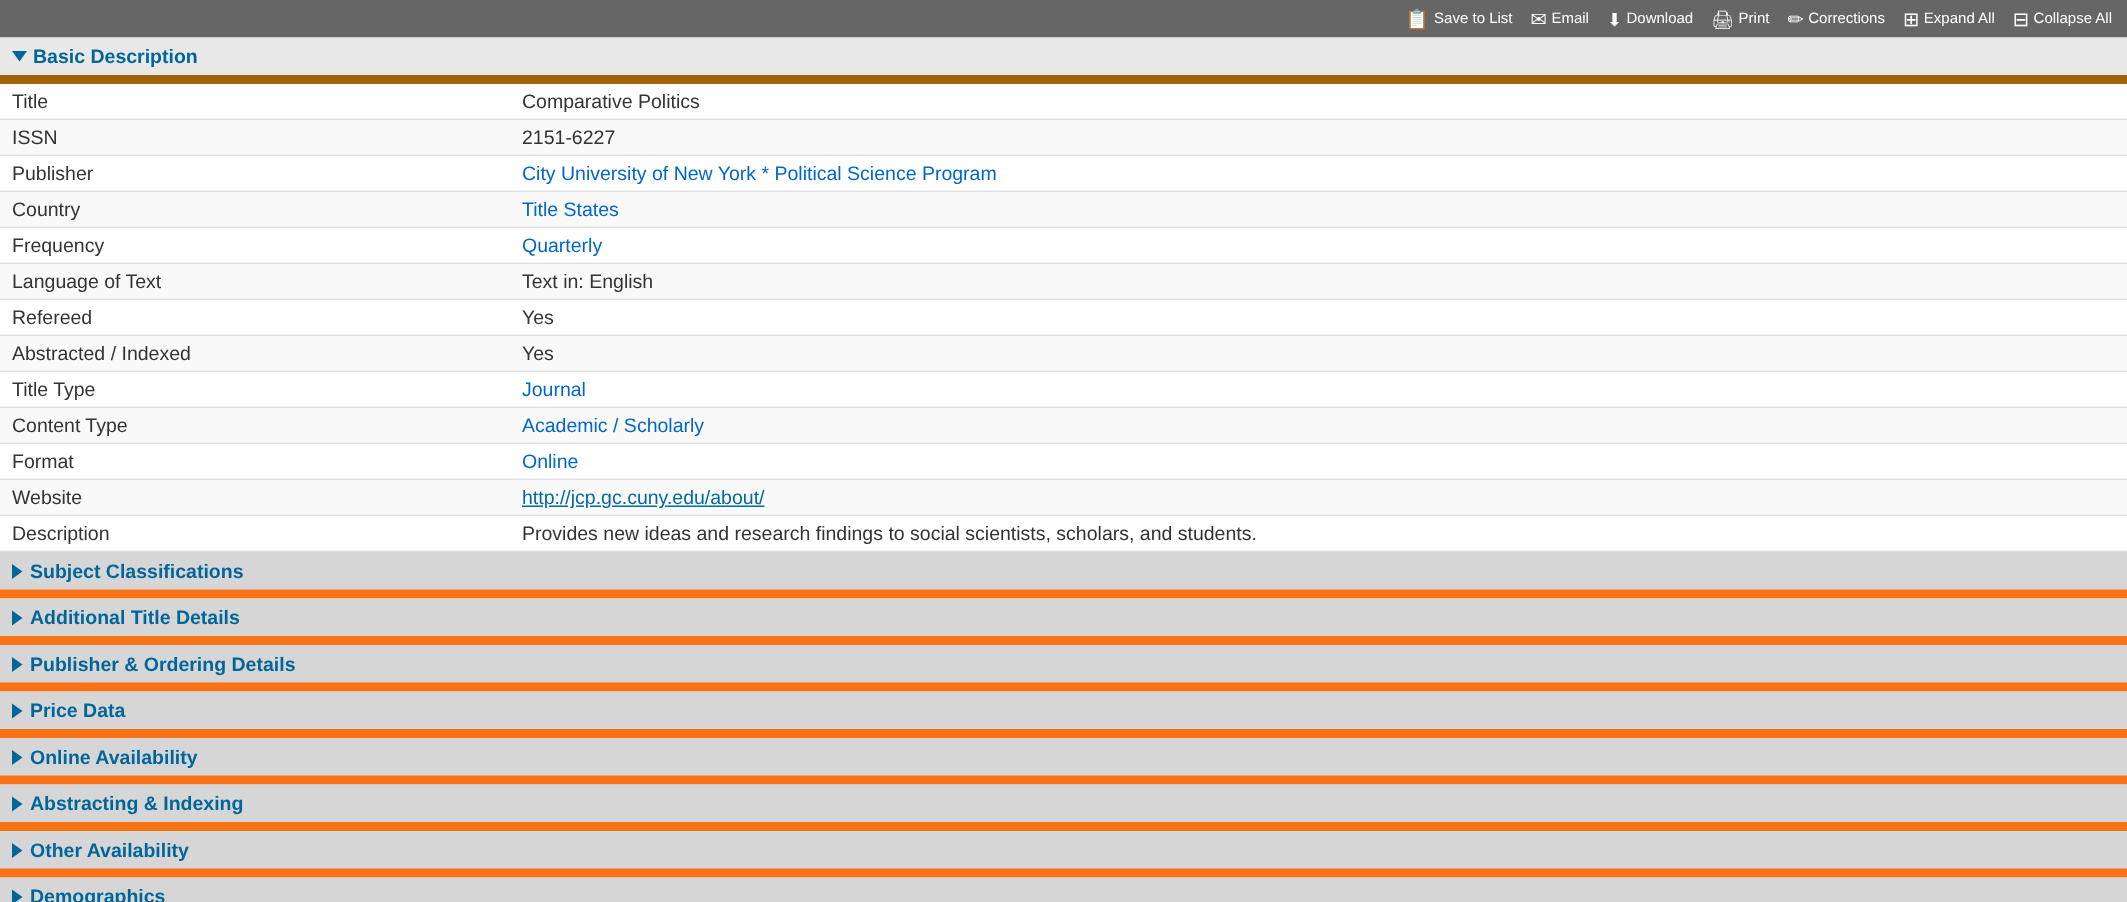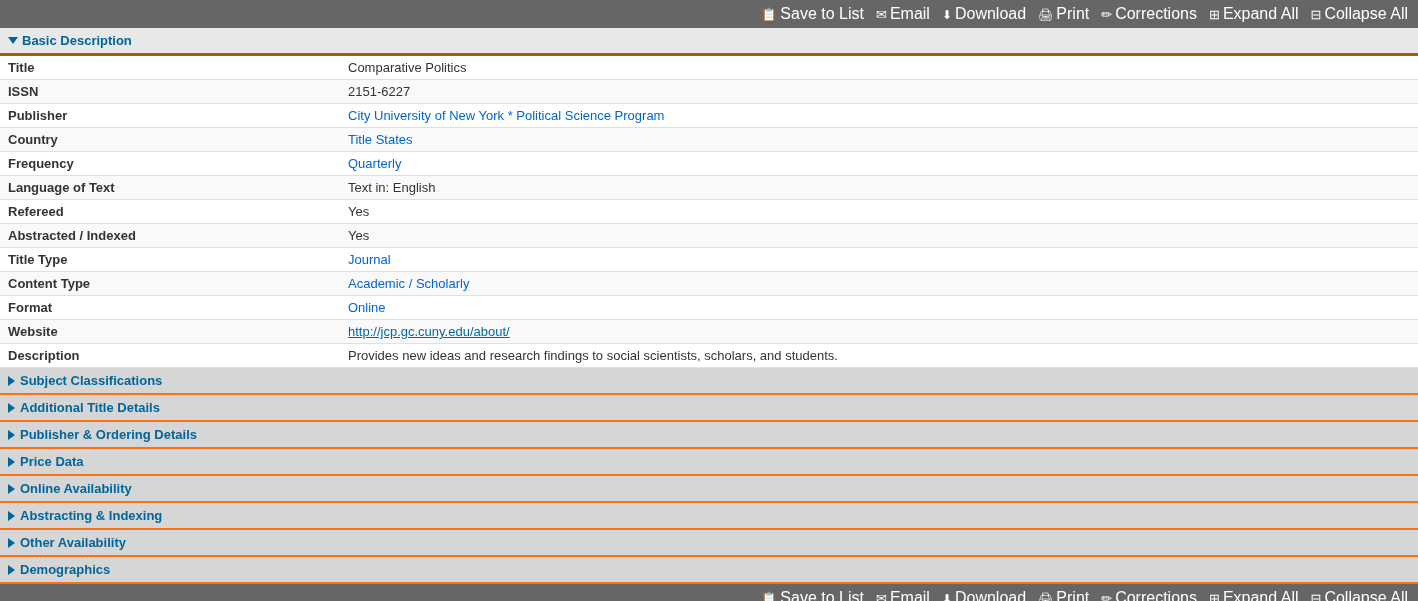--- a/index.html
+++ b/index.html
@@ -12,79 +12,79 @@
       justify-content: flex-end;
       align-items: center;
       gap: 12px;
     }
     .toolbar-btn {
       color: #fff;
       text-decoration: none;
       display: flex;
       align-items: center;
       gap: 3px;
-      font-size: 16px;
+      font-size: 10px;
       cursor: pointer;
       background: none;
       border: none;
     }
 
     .main-content {
       width: 100%;
     }
 
     .section-header {
       background: #e8e8e8;
       padding: 5px 8px;
       font-weight: bold;
       color: #006699;
       font-size: 13px;
       display: flex;
       align-items: center;
       gap: 4px;
-      border-bottom: 3px solid #a16207;
+      border-bottom: 6px solid #a16207;
     }
 
     .data-table {
       width: 100%;
       border-collapse: collapse;
     }
     .data-table tr {
       border-bottom: 1px solid #e0e0e0;
     }
     .data-table tr:nth-child(even) {
       background: #f9f9f9;
     }
     .data-table td {
       padding: 4px 8px;
       vertical-align: top;
     }
     .data-table td:first-child {
-      font-weight: bold;
+      font-weight: normal;
       width: 340px;
       color: #333;
     }
     .data-table td:last-child {
       color: #333;
       margin-left: 29px;
     }
 
     .link-blue { color: #0066cc; text-decoration: none; }
     .link-url { color: #0369a1; text-decoration: underline; }
 
     .collapsible-section {
       background: #d6d6d6;
       padding: 5px 8px;
       font-weight: bold;
       color: #006699;
       font-size: 13px;
       display: flex;
       align-items: center;
       gap: 5px;
-      border-bottom: 2px solid #f97316;
+      border-bottom: 6px solid #f97316;
       cursor: pointer;
     }
 
     .arrow-right {
       width: 0; height: 0;
       border-top: 5px solid transparent;
       border-bottom: 5px solid transparent;
       border-left: 7px solid #006699;
       display: inline-block;
     }

